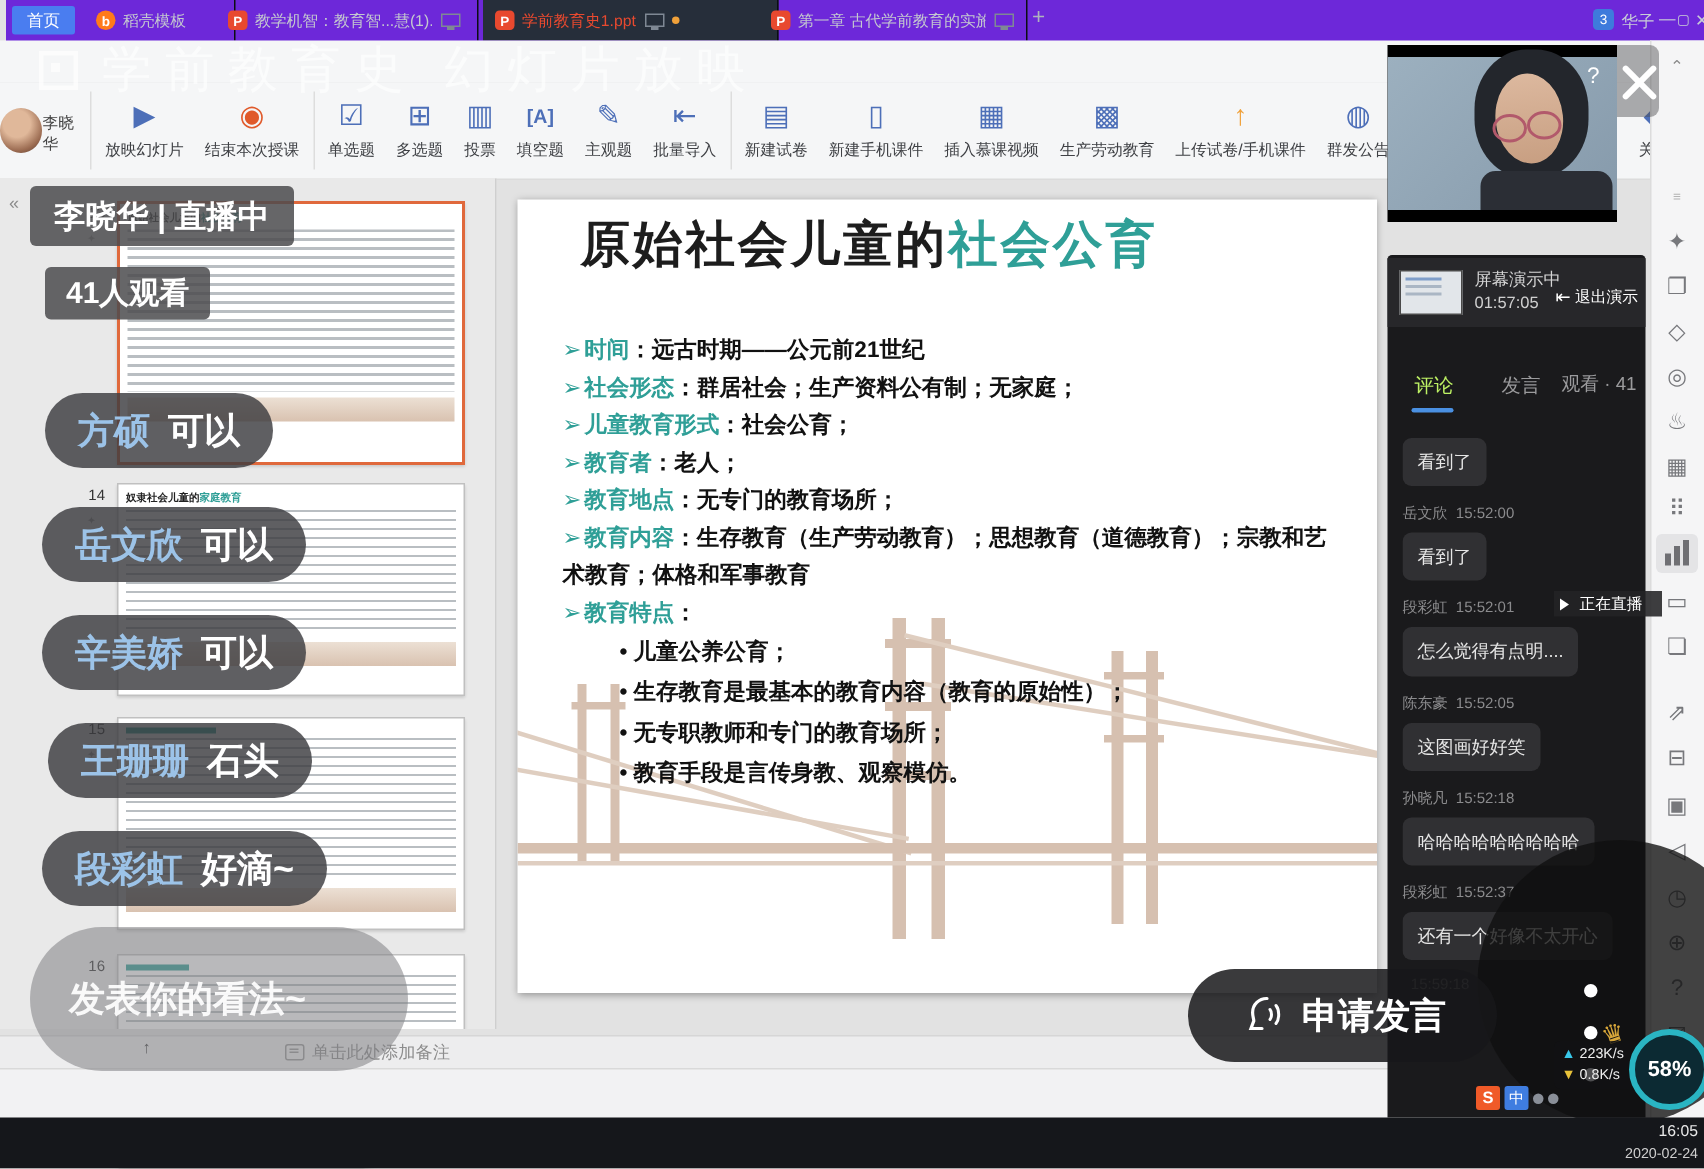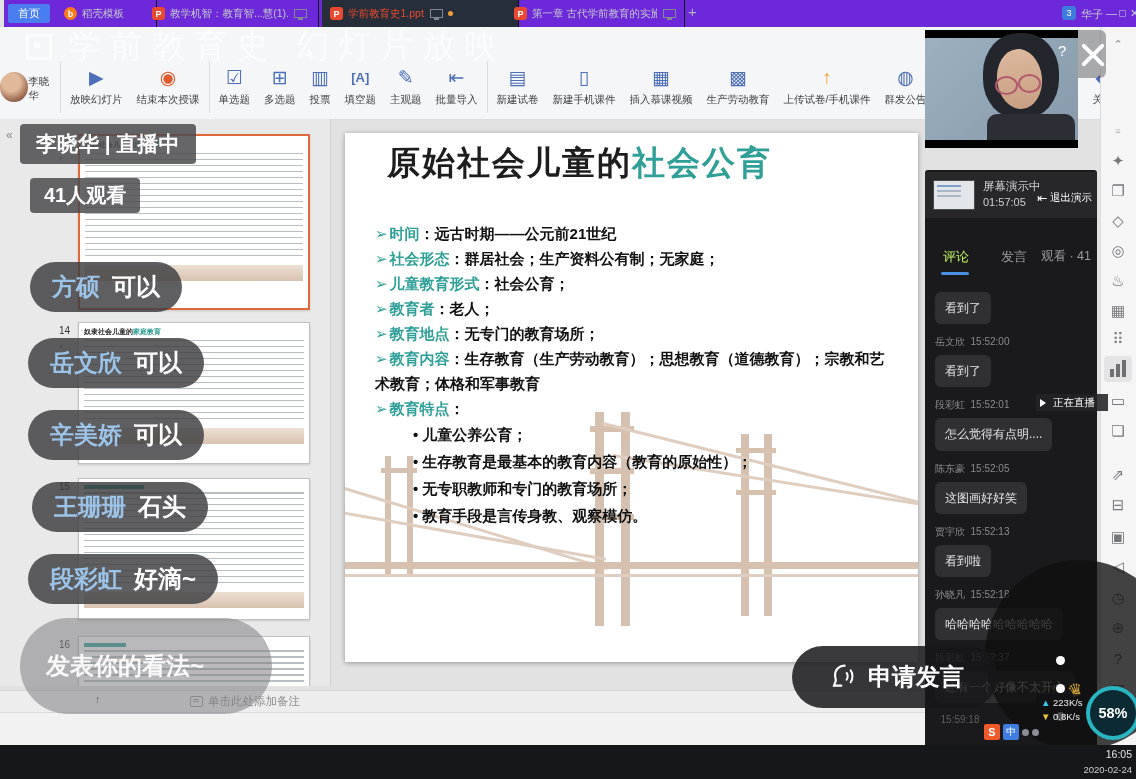--- a/index.html
+++ b/index.html
@@ -471,24 +471,20 @@
     </div>
     <div>
       <div class="mname"><span>段彩虹</span>&nbsp;&nbsp;<span>15:52:01</span></div>
       <span class="mbub">怎么觉得有点明....</span>
     </div>
     <div>
       <div class="mname"><span>陈东豪</span>&nbsp;&nbsp;<span>15:52:05</span></div>
       <span class="mbub">这图画好好笑</span>
     </div>
     <div>
-      <div class="mname"><span>贾宇欣</span>&nbsp;&nbsp;<span>15:52:13</span></div>
-      <span class="mbub">看到啦</span>
-    </div>
-    <div>
       <div class="mname"><span>孙晓凡</span>&nbsp;&nbsp;<span>15:52:18</span></div>
       <span class="mbub">哈哈哈哈哈哈哈哈哈</span>
     </div>
     <div>
       <div class="mname"><span>段彩虹</span>&nbsp;&nbsp;<span>15:52:37</span></div>
       <span class="mbub">还有一个好像不太开心</span>
     </div>
     <div>
       <div class="mname" style="opacity:.6"><span></span>&nbsp;&nbsp;<span>15:59:18</span></div>
     </div>

